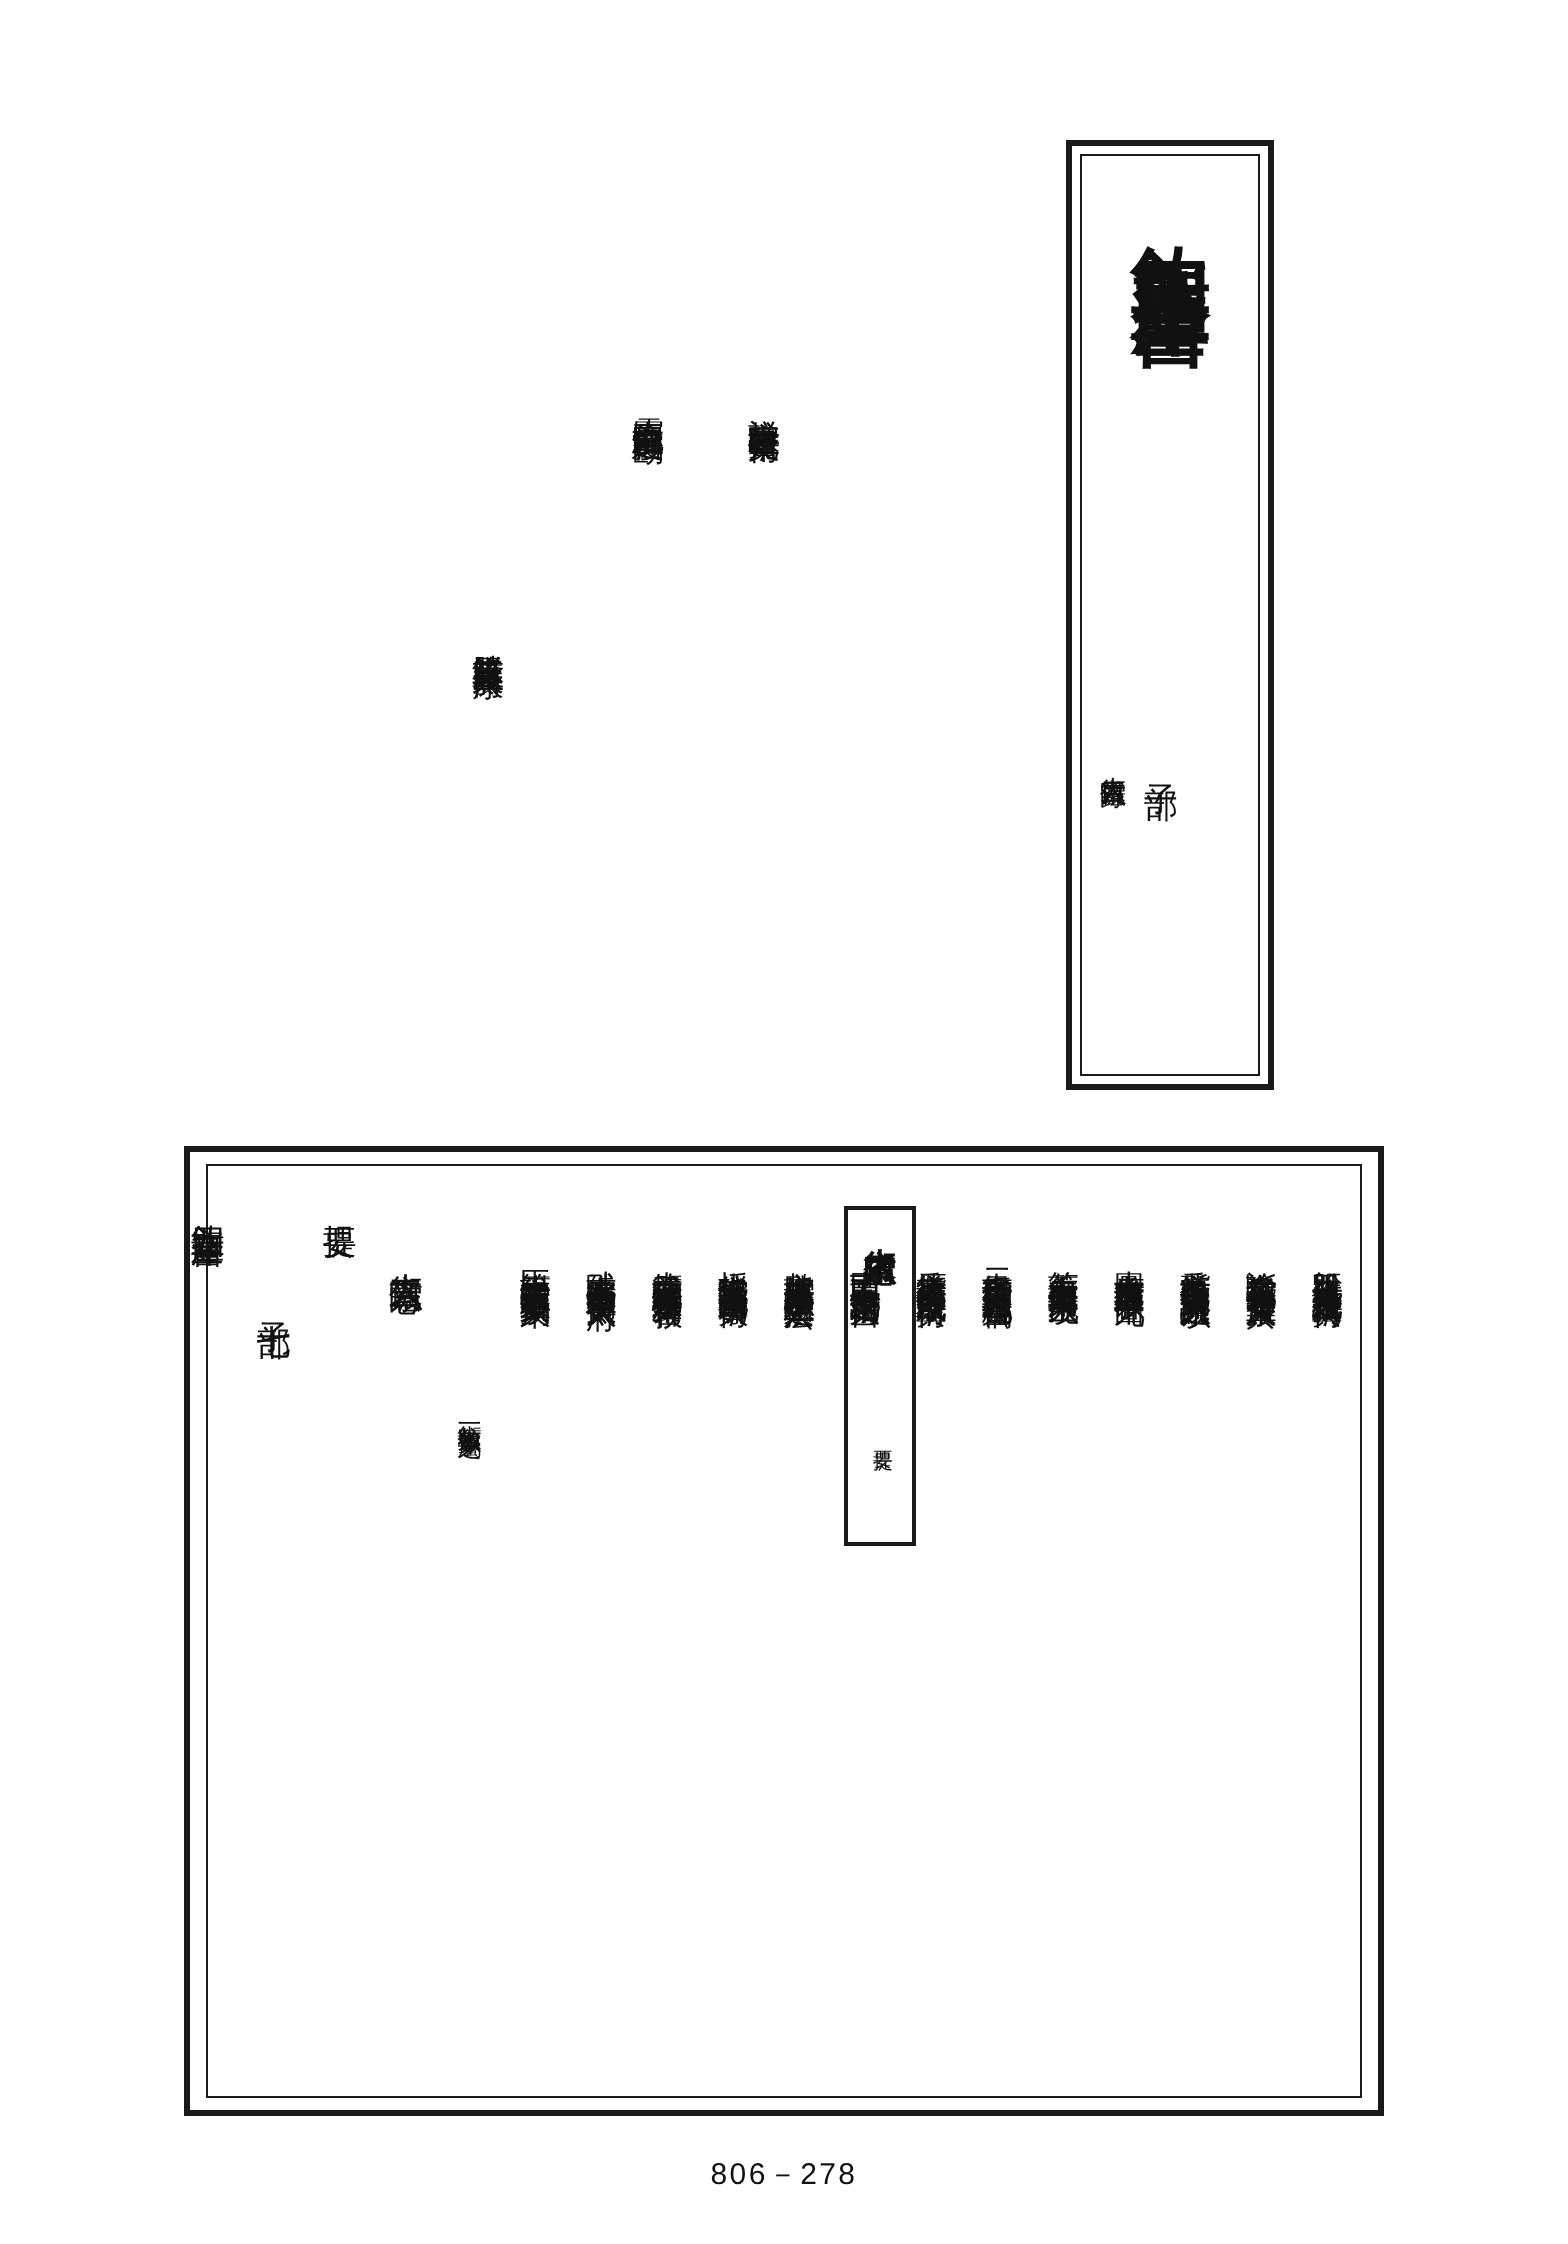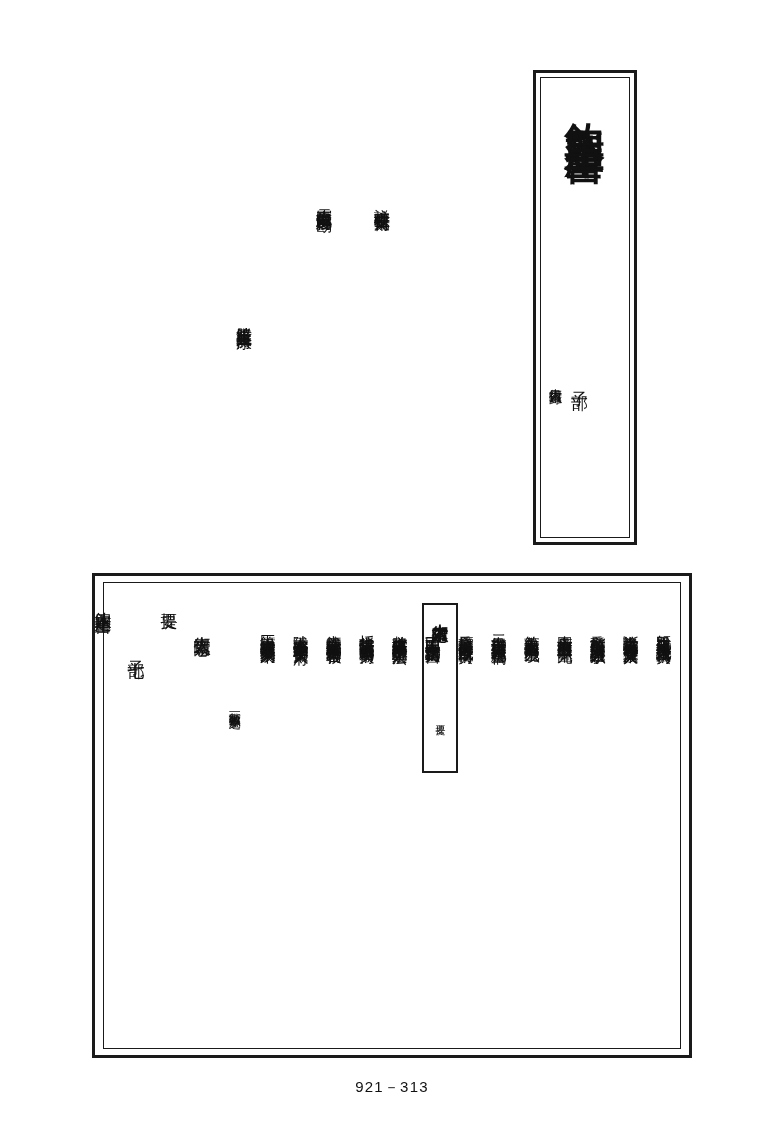--- a/index.html
+++ b/index.html
@@ -262,13 +262,13 @@
       </div>
 
       <div class="col">
         <div class="v-text indent">旣脫去目錄及原衍之序又訛冀衍爲冀衍</div>
       </div>
 
     </div>
   </div>
 </div>
 
-<div id="page-number">921－313</div>
+<div id="page-number">806－278</div>
 
 </body></html>

